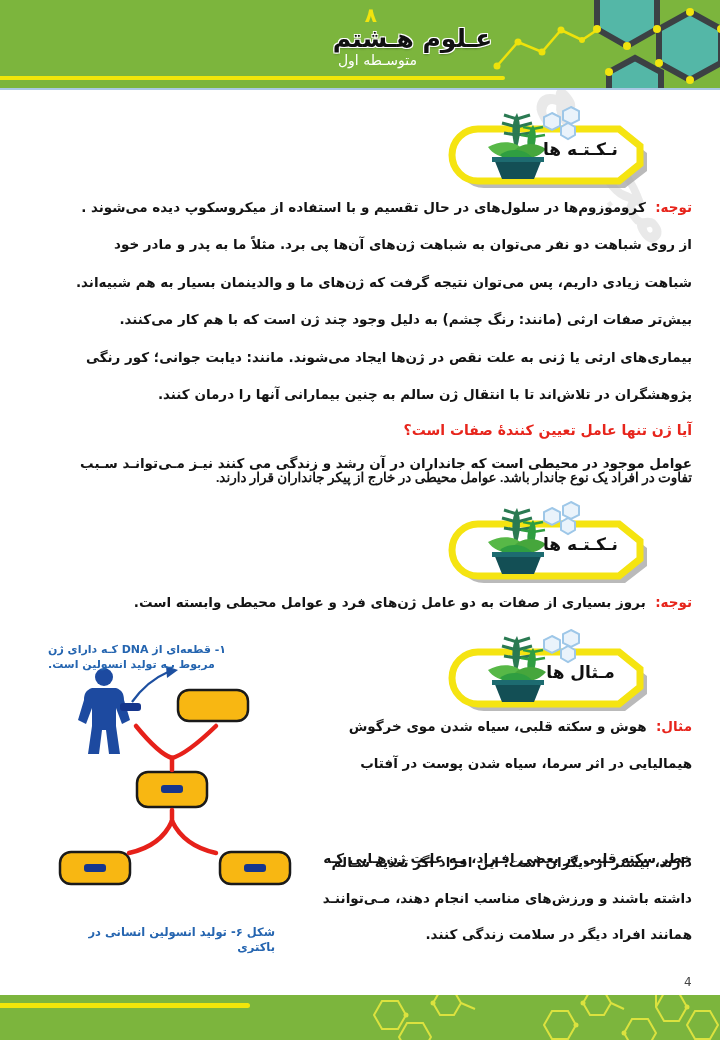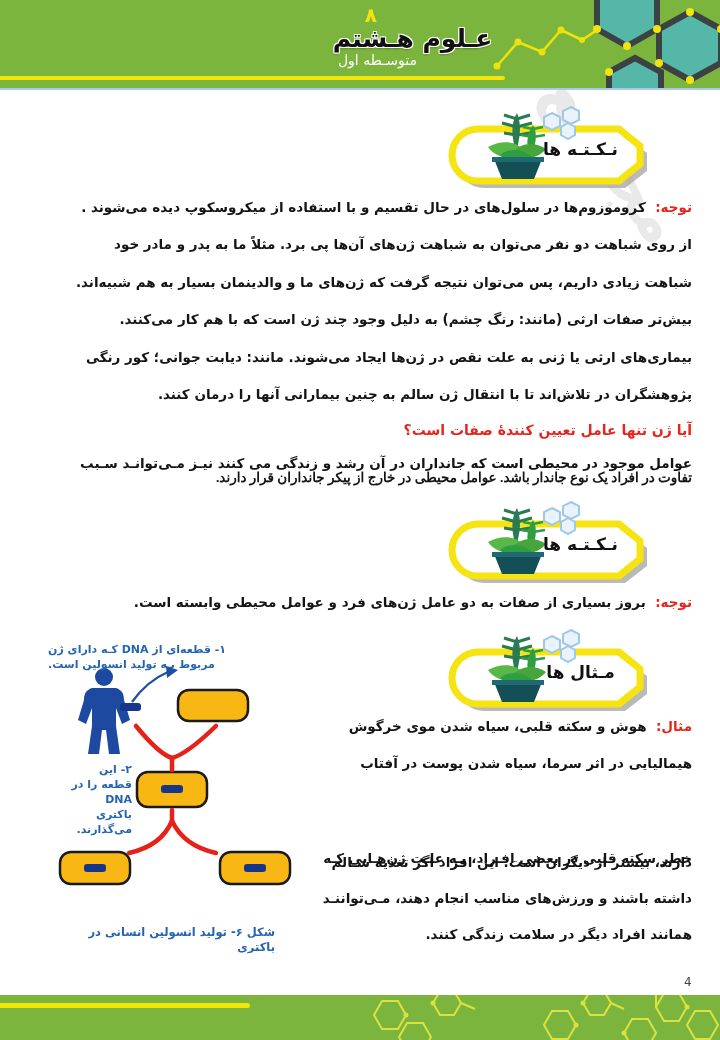--- a/index.html
+++ b/index.html
@@ -217,21 +217,20 @@
       <g stroke="#e6211a" stroke-width="4.5" fill="none" stroke-linecap="round">
         <path d="M116,96 Q139,124 152,128"></path>
         <path d="M196,96 Q167,124 152,128"></path>
         <path d="M152,128 L152,140"></path>
         <path d="M152,180 L152,191"></path>
         <path d="M152,191 Q141,216 109,223"></path>
         <path d="M152,191 Q164,216 196,223"></path>
       </g>
     </svg>
     <div class="diag-caption" style="left:28px;top:12px;width:200px;text-align:left;">۱- قطعه‌ای از DNA کـه دارای ژن مربوط بـه تولید انسولین است.</div>
-    <div class="diag-caption" style="left:46px;top:132px;width:66px;text-align:right;">۲- این قطعه را در DNA باکتری می‌گذارند.</div>
     <div class="diag-caption" style="left:40px;top:295px;width:215px;text-align:right;font-size:11.5px;">شکل ۶- تولید انسولین انسانی در باکتری</div>
   </div>
 
   <div class="page-number">4</div>
   <div class="footer">
     <div class="footer-line"></div>
     <svg style="position:absolute;right:0;top:0;" width="400" height="45" viewBox="0 0 400 45">
       <g fill="none" stroke="#dbe23f" stroke-width="2">
         <polygon points="86,20 78,34 62,34 54,20 62,6 78,6"></polygon>
         <polygon points="111,42 103,56 87,56 79,42 87,28 103,28"></polygon>

